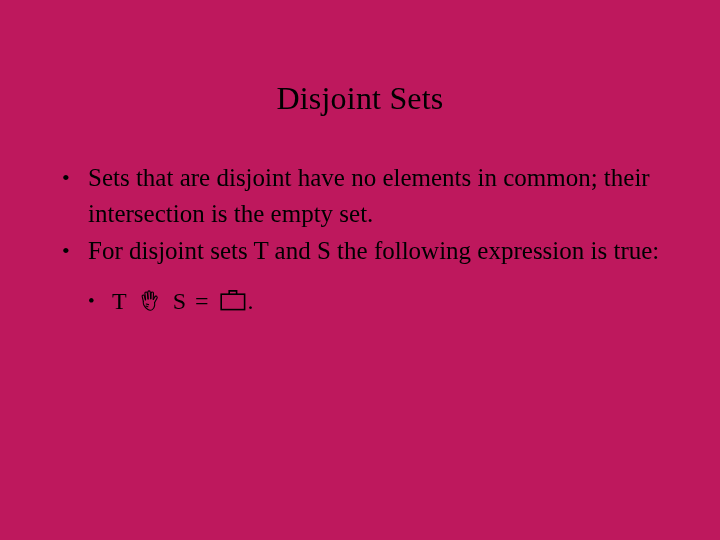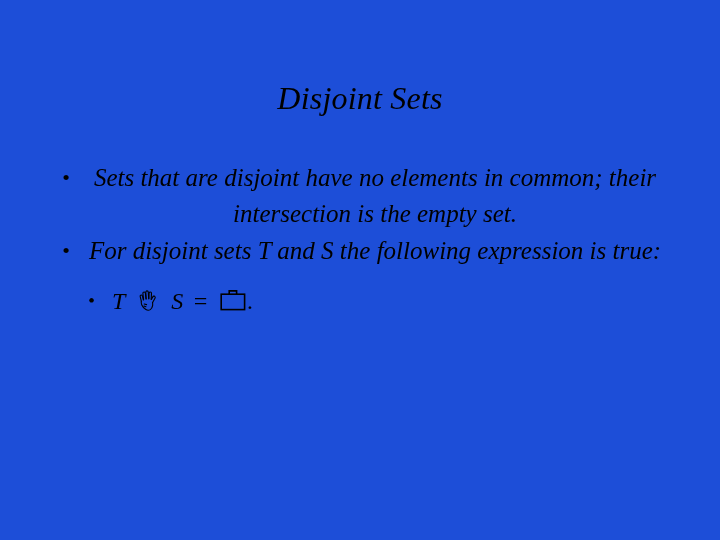--- a/index.html
+++ b/index.html
@@ -11,22 +11,21 @@
     height: 540px;
     background: #ffffff;
     font-family: "Liberation Serif", "DejaVu Serif", serif;
     color: #000000;
     overflow: hidden;
   }
   .slide {
     position: relative;
     width: 720px;
     height: 540px;
-    background: #1d4ed8;
-    font-style: italic;
+    background: #be185d;
   }
   .slide-title {
     position: absolute;
     left: 0;
     top: 78px;
     width: 720px;
     text-align: center;
     font-size: 32px;
     line-height: 40px;
     letter-spacing: 0.2px;
@@ -61,21 +60,21 @@
     line-height: 36px;
     color: #000000;
     user-select: none;
   }
   .bullet-row.level-2 .bullet-mark {
     width: 24px;
     font-size: 19px;
   }
   .bullet-text {
     flex: 1 1 auto;
-    text-align: center;
+    text-align: left;
   }
   .bullet-gap {
     height: 1px;
   }
   .formula-line {
     display: flex;
     align-items: baseline;
     white-space: nowrap;
   }
   .formula-token {

